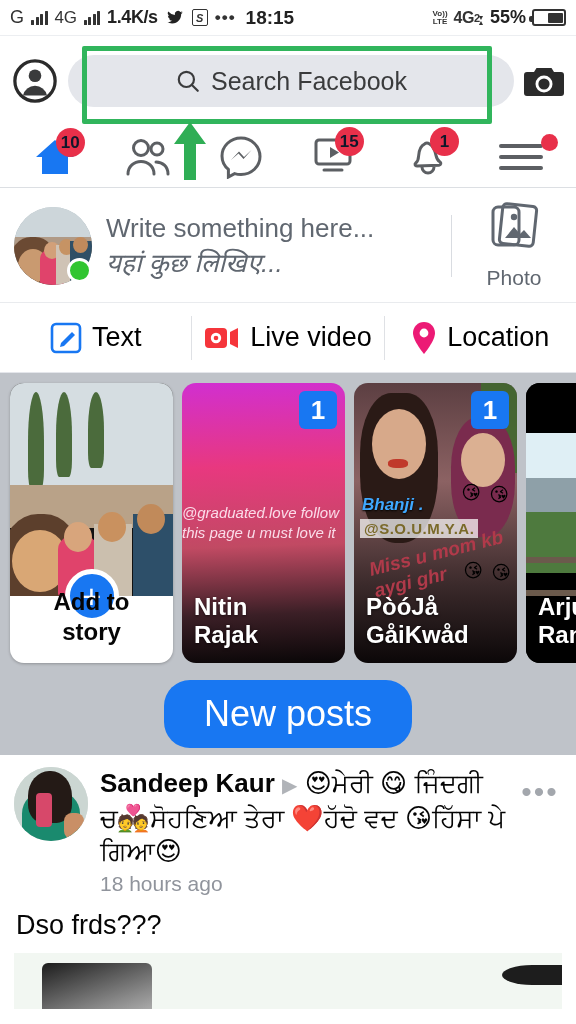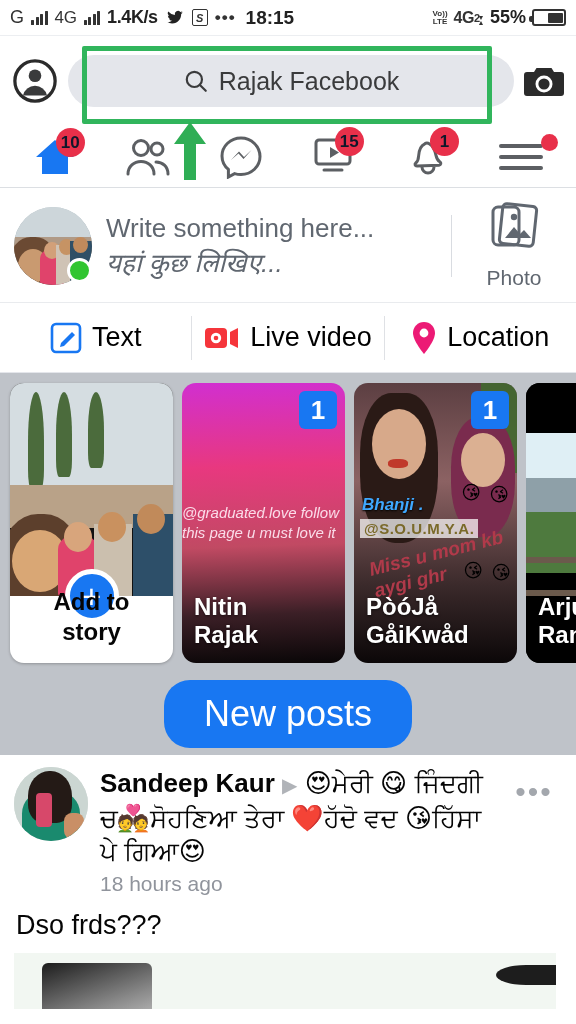--- a/index.html
+++ b/index.html
@@ -213,21 +213,21 @@
   
   .newposts-wrap{
     background:#bfc3c9;height:82px;display:flex;align-items:center;justify-content:center;
   }
   .newposts{
     background:#1877f2;color:#fff;border:none;border-radius:26px;
     padding:0 40px;height:68px;font-size:36px;font-family:inherit;cursor:pointer;
   }
 
   
-  .post{background:#fff;padding:12px 20px 0 14px;}
+  .post{background:#fff;padding:12px 14px 0 14px;}
   .post-head{display:flex;gap:12px;align-items:flex-start;}
   .p-avatar{
     width:74px;height:74px;border-radius:50%;flex:none;overflow:hidden;position:relative;
     background:#cfd8d5;
   }
   .pa-wall{position:absolute;left:0;top:0;width:100%;height:100%;background:#cbd6d2;}
   .pa-body{position:absolute;left:8px;bottom:-6px;width:58px;height:56px;border-radius:40% 40% 20% 20%;background:#1a8a6e;}
   .pa-hair{position:absolute;left:14px;top:4px;width:44px;height:52px;border-radius:48% 48% 35% 35%;background:#241a16;}
   .pa-scarf{position:absolute;left:22px;top:26px;width:16px;height:34px;background:#d7486a;border-radius:4px;}
   .pa-arm{position:absolute;right:4px;bottom:2px;width:20px;height:26px;border-radius:8px;background:#c98f66;}
@@ -299,21 +299,21 @@
     <circle cx="24" cy="24" r="21" fill="none" stroke="#2b2b2b" stroke-width="3.4"></circle>
     <circle cx="24" cy="18.5" r="6.6" fill="#3a3b3c"></circle>
     <path d="M11.5 39a12.8 12.8 0 0 1 25 0z" fill="#3a3b3c"></path>
   </svg>
 
   <div class="searchbox">
     <svg class="magn" viewBox="0 0 24 24">
       <circle cx="10.5" cy="10.5" r="7" fill="none" stroke="#3a3b3c" stroke-width="2"></circle>
       <line x1="15.6" y1="15.6" x2="21" y2="21" stroke="#3a3b3c" stroke-width="2" stroke-linecap="round"></line>
     </svg>
-    <span class="ph">Rajak Facebook</span>
+    <span class="ph">Search Facebook</span>
   </div>
 
   <svg class="cam-ico" viewBox="0 0 40 36">
     <path d="M3 9h7l2.5-4h15L30 9h7a3 3 0 0 1 3 3v18a3 3 0 0 1-3 3H3a3 3 0 0 1-3-3V12a3 3 0 0 1 3-3z" fill="#2b2b2b"></path>
     <circle cx="20" cy="21" r="8.5" fill="#fff"></circle>
     <circle cx="20" cy="21" r="5.6" fill="#2b2b2b"></circle>
   </svg>
 </div>
 
 <div class="hl-box"></div>

